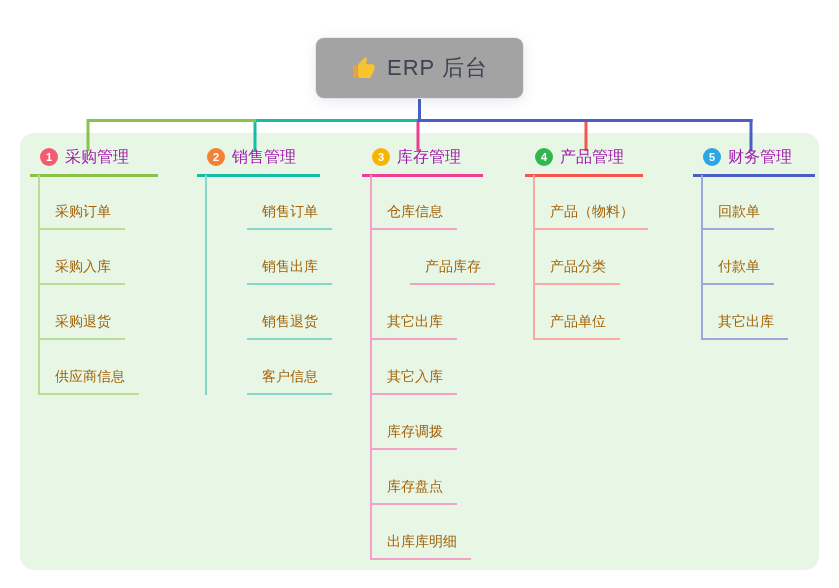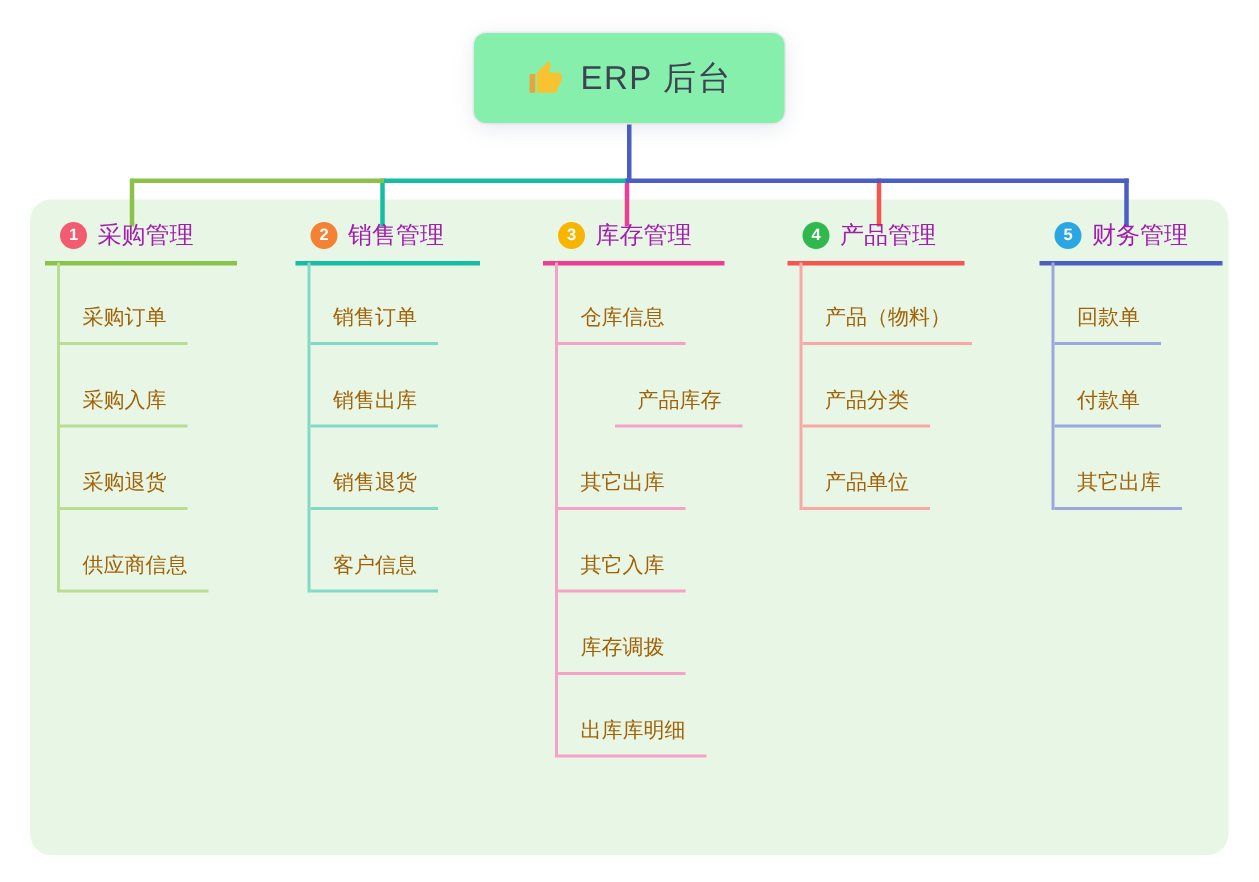--- a/index.html
+++ b/index.html
@@ -10,22 +10,22 @@
   }
   .stage{position:relative;width:839px;height:588px;overflow:hidden;background:#fff;}
 
   .panel{
     position:absolute;left:20px;top:133px;width:799px;height:437px;
     border-radius:14px;z-index:1;
   }
   svg.connectors{position:absolute;left:0;top:0;width:839px;height:588px;z-index:2;pointer-events:none;}
 
   .root-node{
-    position:absolute;left:316px;top:22px;width:207px;height:60px;
-    background:#86efac;border-radius:8px;z-index:4;
+    position:absolute;left:316px;top:38px;width:207px;height:60px;
+    background:#a3a3a3;border-radius:8px;z-index:4;
     box-shadow:0 3px 14px rgba(80,95,130,.14),0 0 0 1px #f1f2f5;
     display:flex;align-items:center;justify-content:center;gap:11px;cursor:pointer;
   }
   .root-label{font-size:22px;color:#3d4352;font-weight:500;letter-spacing:1px;}
   .thumb{display:flex;align-items:center;}
   .thumb svg{width:25px;height:25px;display:block;}
 
   .branch{position:absolute;left:0;top:0;z-index:3;}
   .branch-header{
     position:absolute;box-sizing:border-box;height:31px;
@@ -97,21 +97,21 @@
     <span class="child-label" style="border-bottom-color: rgb(185, 221, 147);">供应商信息</span>
   </div>
 </div>
   </div>
 
   <div class="branch">
     <div class="branch-header" style="left: 197px; top: 146px; width: 123px; border-bottom-color: rgb(23, 188, 165);">
       <span class="badge" style="background: rgb(245, 130, 52);">2</span>
       <span class="branch-label">销售管理</span>
     </div>
-    <div class="children" style="left: 205px; top: 175px; border-left-color: rgb(132, 216, 202);">
+    <div class="children" style="left: 205px; top: 175px; border-left-color: rgb(132, 216, 202); padding-left: 40px;">
   <div class="child-row">
     <span class="child-label" style="border-bottom-color: rgb(132, 216, 202);">销售订单</span>
   </div>
 
   <div class="child-row">
     <span class="child-label" style="border-bottom-color: rgb(132, 216, 202);">销售出库</span>
   </div>
 
   <div class="child-row">
     <span class="child-label" style="border-bottom-color: rgb(132, 216, 202);">销售退货</span>
@@ -142,20 +142,23 @@
   </div>
 
   <div class="child-row">
     <span class="child-label" style="border-bottom-color: rgb(245, 162, 201);">其它入库</span>
   </div>
 
   <div class="child-row">
     <span class="child-label" style="border-bottom-color: rgb(245, 162, 201);">库存调拨</span>
   </div>
 
+  <div class="child-row">
+    <span class="child-label" style="border-bottom-color: rgb(245, 162, 201);">库存盘点</span>
+  </div>
 
   <div class="child-row">
     <span class="child-label" style="border-bottom-color: rgb(245, 162, 201);">出库库明细</span>
   </div>
 </div>
   </div>
 
   <div class="branch">
     <div class="branch-header" style="left: 525px; top: 146px; width: 118px; border-bottom-color: rgb(245, 84, 79);">
       <span class="badge" style="background: rgb(48, 184, 78);">4</span>

